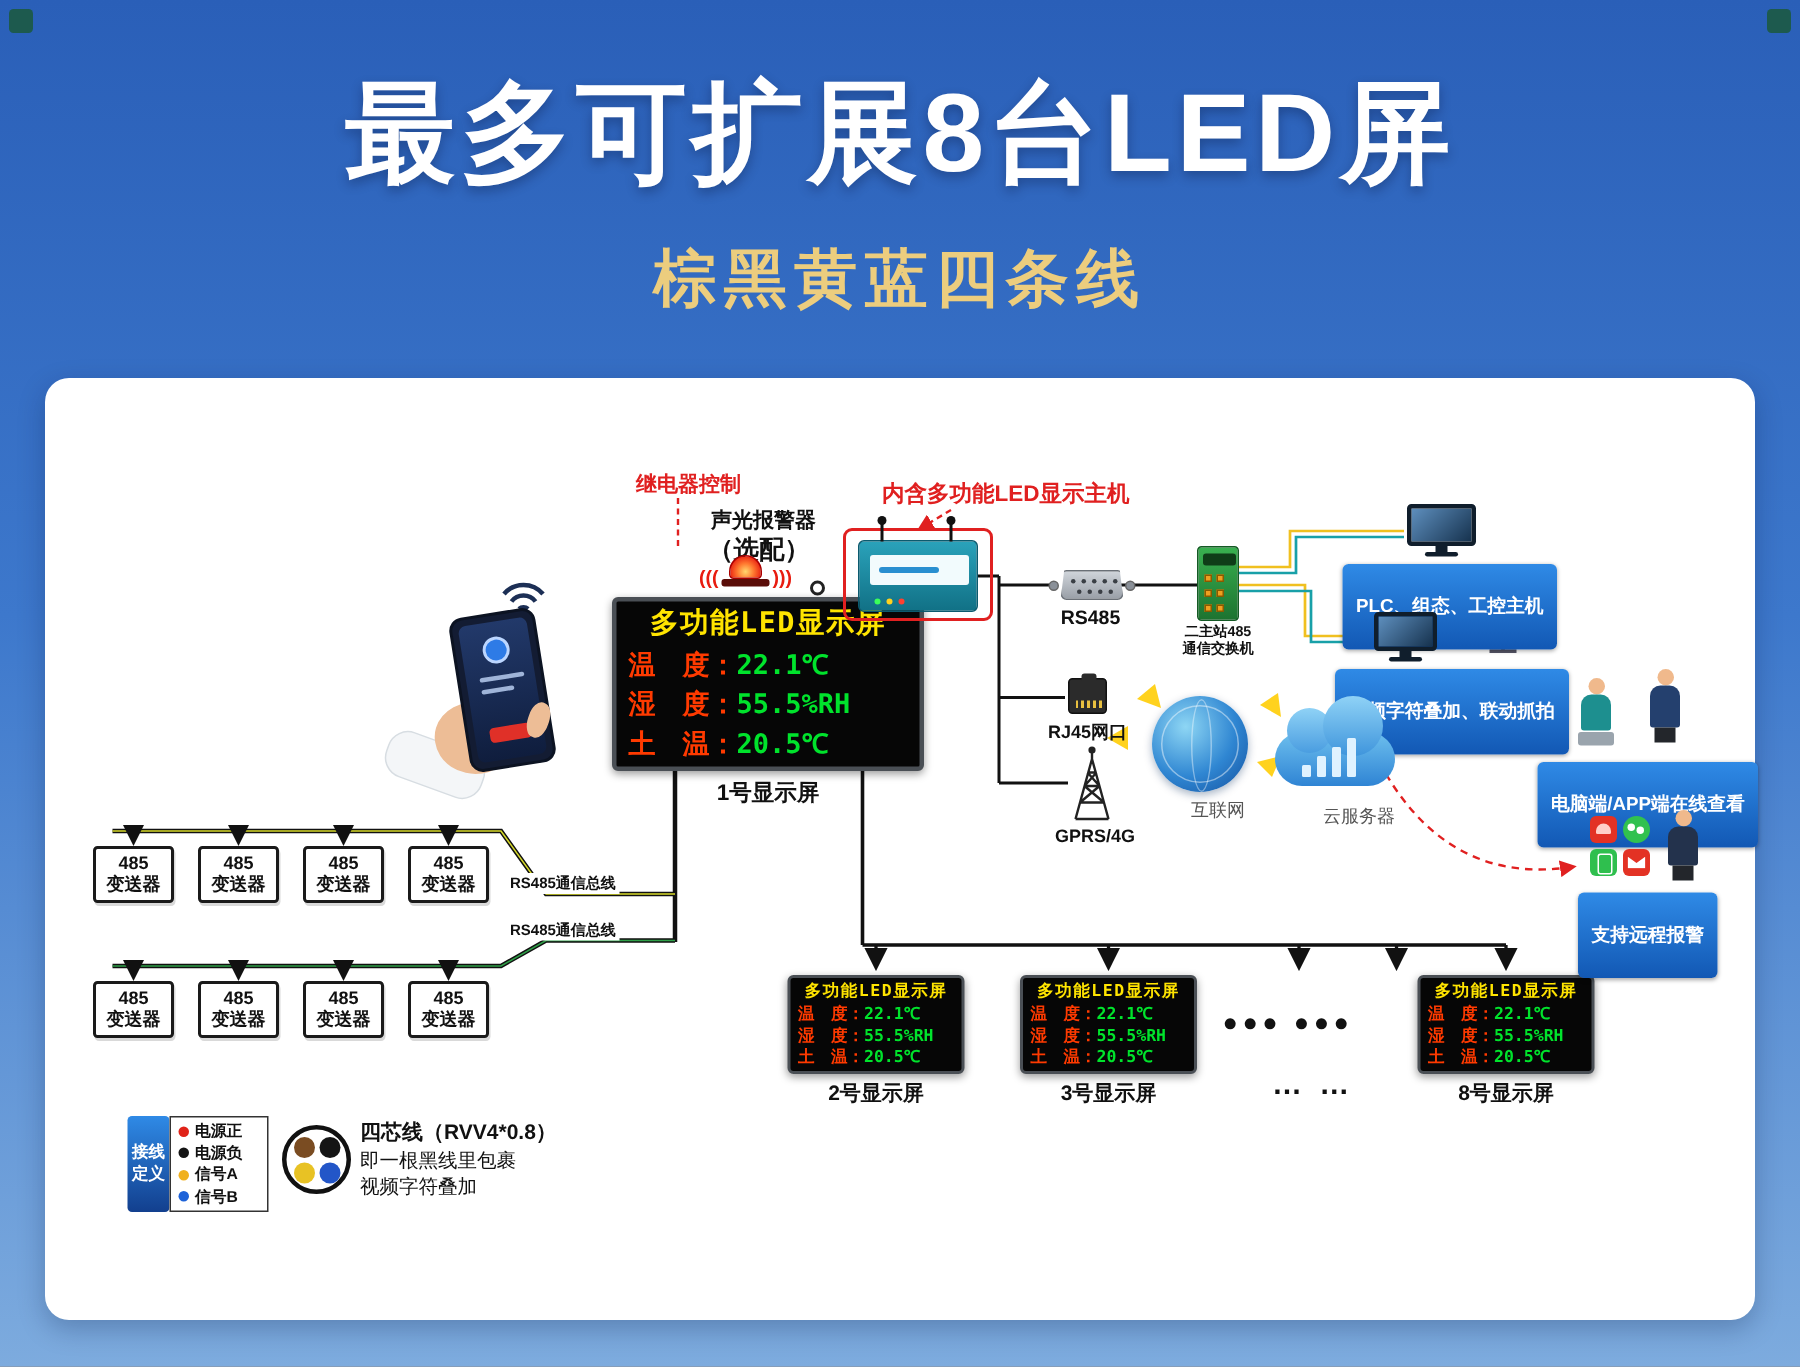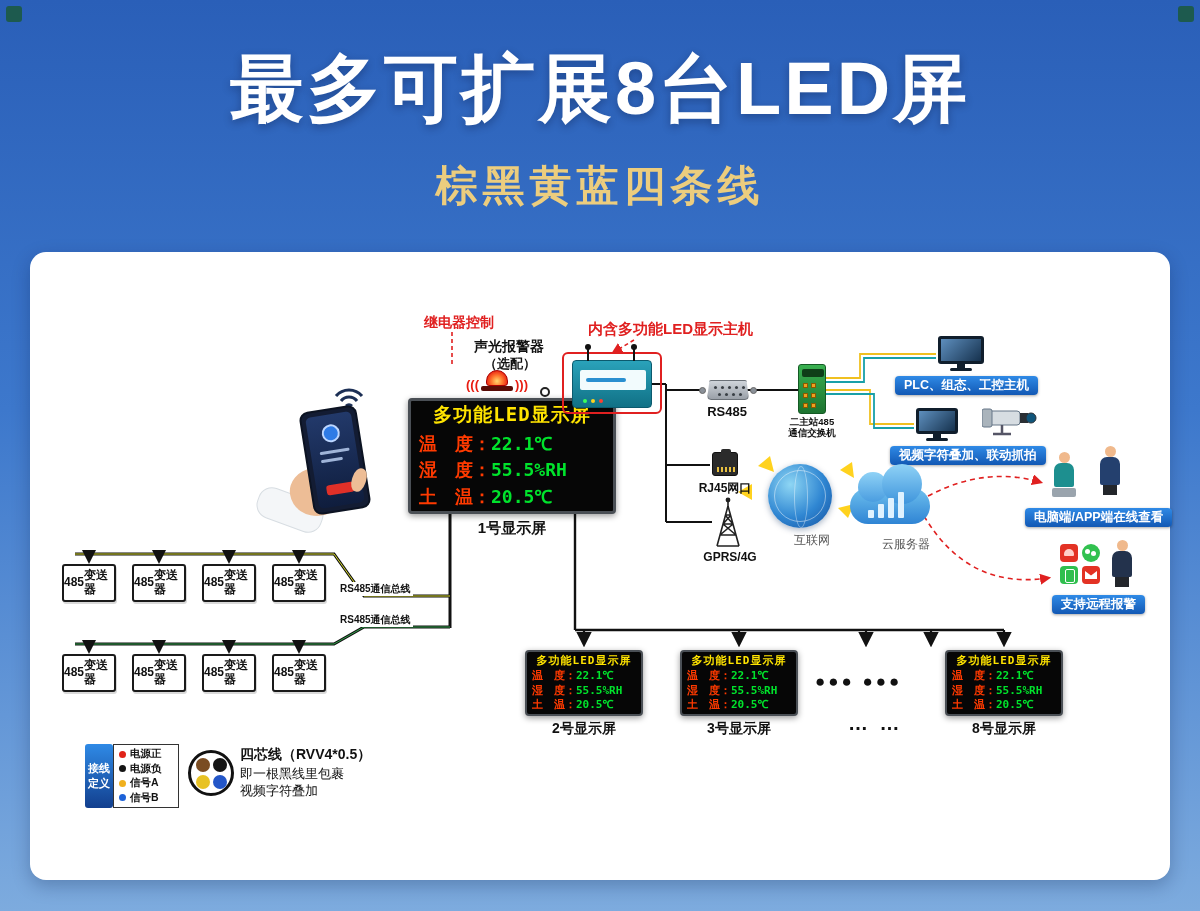--- a/index.html
+++ b/index.html
@@ -28,21 +28,21 @@
   .led-lg .led-row{font-size:18px;line-height:1.45}
   .led-sm{padding:2px 5px;border-width:2px}
   .led-sm .led-title{font-size:11px;margin-bottom:1px}
   .led-sm .led-row{font-size:11px;line-height:1.35}
   .caption{position:absolute;z-index:3;text-align:center;color:#111;font-weight:600}
   
   .red-note{position:absolute;z-index:4;color:#e02020;font-weight:bold;white-space:nowrap}
   .black-note{position:absolute;z-index:4;color:#111;font-weight:bold;white-space:nowrap}
   .gray-note{position:absolute;z-index:4;color:#555;white-space:nowrap;text-align:right}
   .blue-label{position:absolute;z-index:4;background:linear-gradient(180deg,#2f8ae6,#1258b4);color:#fff;
-    font-size:12.5px;font-weight:bold;padding:1px 9px;border-radius:4px;white-space:nowrap;
+    font-size:12.5px;font-weight:bold;padding:20px 9px;border-radius:4px;white-space:nowrap;
     box-shadow:0 1px 3px rgba(0,0,0,.35)}
   
   .beacon{position:absolute;z-index:4;display:flex;align-items:flex-end;gap:2px}
   .spark{color:#e81c10;font-weight:bold;font-size:13px;line-height:1}
   .dome-wrap{display:flex;flex-direction:column;align-items:center}
   .dome{width:22px;height:16px;border-radius:11px 11px 3px 3px;border:1px solid #a00;
     background:radial-gradient(circle at 50% 72%,#ffd76e 0%,#ff7a30 38%,#e81c10 78%)}
   .beacon-base{width:32px;height:5px;background:#5a0d08;border-radius:2px}
   .hook{position:absolute;z-index:2;width:10px;height:10px;border:2px solid #222;border-radius:50%}
   
@@ -96,21 +96,21 @@
     border-radius:5px 5px 1px 1px;background:#ffd0c8}
   .app-phone{background:#2fbf4e}.app-phone::after{content:"";position:absolute;left:5px;top:3px;width:8px;height:12px;
     border:1.5px solid #fff;border-radius:2px}
   .app-wechat{background:#31c14f;border-radius:50%}.app-wechat::before,.app-wechat::after{content:"";position:absolute;
     width:5px;height:5px;border-radius:50%;background:#fff}
   .app-wechat::before{left:3px;top:5px}.app-wechat::after{left:9px;top:7px}
   .app-mail{background:#e33224}.app-mail::after{content:"";position:absolute;left:3px;top:5px;width:12px;height:8px;
     background:#fff;clip-path:polygon(0 0,100% 0,100% 100%,0 100%,0 0,50% 55%,100% 0)}
   
   .tbox{position:absolute;z-index:3;width:54px;height:38px;background:#fff;border:2px solid #1a1a1a;border-radius:3px;
-    display:flex;align-items:center;justify-content:center;font-size:12px;font-weight:bold;
+    display:flex;flex-direction:column;align-items:center;justify-content:center;font-size:12px;font-weight:bold;
     color:#111;line-height:1.15;box-shadow:1px 2px 0 rgba(0,0,0,.15)}
   .bus-note{position:absolute;z-index:4;font-size:10px;font-weight:bold;color:#111;background:#fff;padding:0 2px;white-space:nowrap}
   .legend-tab{position:absolute;z-index:3;width:28px;height:64px;border-radius:3px;color:#fff;font-size:11px;font-weight:bold;
     background:linear-gradient(180deg,#2f8ae6,#123f8e);display:flex;flex-direction:column;align-items:center;justify-content:center;line-height:1.4}
   .legend-box{position:absolute;z-index:3;width:66px;height:64px;background:#fff;border:1.5px solid #333;
     display:flex;flex-direction:column;justify-content:space-evenly;padding:2px 5px}
   .lrow{display:flex;align-items:center;gap:4px;font-size:10.5px;font-weight:bold;color:#111}
   .ldot{width:7px;height:7px;border-radius:50%;flex:0 0 auto}
   .cable-icon{position:absolute;z-index:3;width:46px;height:46px;border-radius:50%;border:3px solid #111;background:#fff;
     display:grid;grid-template-columns:14px 14px;grid-template-rows:14px 14px;gap:3px;align-content:center;justify-content:center}
@@ -204,21 +204,21 @@
       <div class="logo"></div>
       <div class="tl" style="top:36px"></div>
       <div class="tl" style="top:44px;width:22px"></div>
       <div class="btn"></div>
     </div>
   </div>
   <div class="abs thumb" style="left:352px;top:468px;width:14px;height:24px"></div>
 
   <div class="red-note" style="left:424px;top:314px;font-size:14px">继电器控制</div>
   <div class="black-note" style="left:474px;top:338px;font-size:14px">声光报警器</div>
-  <div class="black-note" style="left:484px;top:355px;font-size:13px">（选配）</div>
+  <div class="black-note" style="left:472px;top:355px;font-size:17px">（选配）</div>
   <div class="beacon" style="left:466px;top:370px">
     <span class="spark">(((</span>
     <div class="dome-wrap">
         <div class="dome"></div>
         <div class="beacon-base"></div>
       </div>
     <span class="spark">)))</span>
   </div>
   <div class="hook" style="left:540px;top:387px"></div>
 
@@ -462,18 +462,18 @@
         <span class="ldot" style="background: rgb(29, 98, 216);"></span>
         <span>信号B</span>
       </div>
   </div>
   <div class="cable-icon" style="left:188px;top:750px">
     <span class="cdot" style="background: rgb(122, 76, 34);"></span>
     <span class="cdot" style="background: rgb(21, 21, 21);"></span>
     <span class="cdot" style="background: rgb(232, 194, 36);"></span>
     <span class="cdot" style="background: rgb(35, 86, 200);"></span>
   </div>
-  <div class="black-note" style="left:240px;top:746px;font-size:14px">四芯线（RVV4*0.5）</div>
+  <div class="black-note" style="left:240px;top:746px;font-size:14px">四芯线（RVV4*0.8）</div>
   <div class="black-note" style="left:240px;top:765px;font-size:13px;font-weight:normal">即一根黑线里包裹</div>
   <div class="black-note" style="left:240px;top:782px;font-size:13px;font-weight:normal">视频字符叠加</div>
 
 
 </div>
 
 </body></html>

